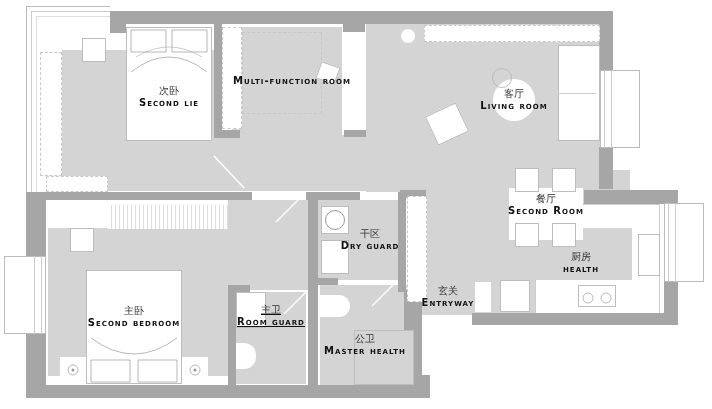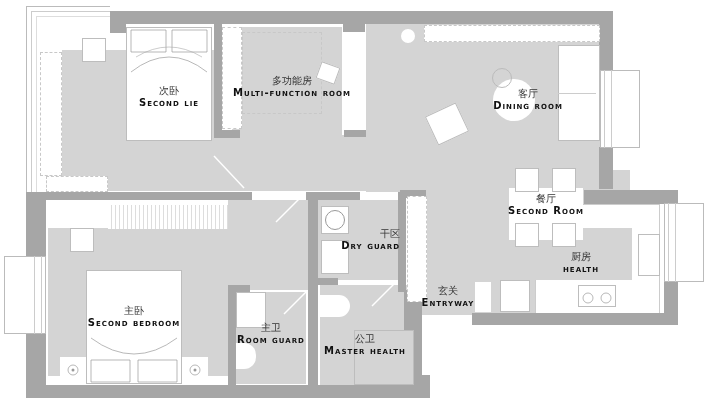--- a/index.html
+++ b/index.html
@@ -81,34 +81,33 @@
 <div class="label" style="left:126px;top:85px;width:86px;">
   <div class="cn">次卧</div>
   <div class="en">Second lie</div>
 </div>
 
 <div class="abs dash white" style="left:222px;top:27px;width:20px;height:102px;"></div>
 <div class="abs dash" style="left:242px;top:32px;width:80px;height:82px;"></div>
 <div class="abs white" style="left:344px;top:32px;width:22px;height:98px;"></div>
 <div class="abs outline" style="left:318px;top:64px;width:20px;height:18px;transform:rotate(20deg);"></div>
 <div class="label" style="left:232px;top:75px;width:120px;">
-  <div class="cn">多功能房</div>
   <div class="en">Multi-function room</div>
 </div>
 
 <div class="abs white" style="left:401px;top:29px;width:14px;height:14px;border-radius:50%;"></div>
 <div class="abs dash white" style="left:424px;top:25px;width:176px;height:17px;"></div>
 <div class="abs outline" style="left:558px;top:45px;width:42px;height:96px;"></div>
 <div class="abs" style="left:558px;top:93px;width:38px;height:1px;background:#ccc;"></div>
 <div class="abs white" style="left:493px;top:79px;width:42px;height:42px;border-radius:50%;"></div>
 <div class="abs" style="left:492px;top:68px;width:20px;height:20px;border-radius:50%;border:1px solid #bbb;"></div>
 <div class="abs outline" style="left:430px;top:108px;width:34px;height:32px;transform:rotate(-25deg);"></div>
-<div class="label" style="left:488px;top:88px;width:80px;">
+<div class="label" style="left:474px;top:88px;width:80px;">
   <div class="cn">客厅</div>
-  <div class="en">Dining room</div>
+  <div class="en">Living room</div>
 </div>
 
 <div class="abs white" style="left:509px;top:188px;width:74px;height:52px;"></div>
 <div class="abs outline" style="left:515px;top:168px;width:24px;height:24px;"></div>
 <div class="abs outline" style="left:552px;top:168px;width:24px;height:24px;"></div>
 <div class="abs outline" style="left:515px;top:223px;width:24px;height:24px;"></div>
 <div class="abs outline" style="left:552px;top:223px;width:24px;height:24px;"></div>
 <div class="label" style="left:505px;top:193px;width:82px;">
   <div class="cn">餐厅</div>
   <div class="en">Second Room</div>
@@ -129,21 +128,21 @@
 <div class="abs dash white" style="left:407px;top:196px;width:20px;height:106px;"></div>
 <div class="abs white" style="left:475px;top:282px;width:16px;height:30px;"></div>
 <div class="label" style="left:418px;top:285px;width:60px;">
   <div class="cn">玄关</div>
   <div class="en">Entryway</div>
 </div>
 
 <div class="abs outline" style="left:321px;top:206px;width:28px;height:28px;"></div>
 <div class="abs" style="left:325px;top:210px;width:20px;height:20px;border:1px solid #999;border-radius:50%;"></div>
 <div class="abs outline" style="left:321px;top:240px;width:28px;height:34px;"></div>
-<div class="label" style="left:340px;top:228px;width:60px;text-align:right;">
+<div class="label" style="left:340px;top:228px;width:60px;">
   <div class="cn">干区</div>
   <div class="en">Dry guard</div>
 </div>
 
 <div class="abs" style="left:108px;top:205px;width:120px;height:24px;background:repeating-linear-gradient(90deg,#fff 0,#fff 3px,#ddd 3px,#ddd 4px);"></div>
 <div class="abs white" style="left:54px;top:210px;width:54px;height:18px;"></div>
 <div class="abs outline" style="left:70px;top:228px;width:24px;height:24px;"></div>
 <div class="abs outline" style="left:86px;top:270px;width:96px;height:114px;"></div>
 <svg style="left:86px;top:330px;" width="96" height="54">
   <path d="M5 30 L44 30 L44 52 L5 52 Z" fill="none" stroke="#999" stroke-width="0.7"></path>
@@ -160,21 +159,21 @@
   <circle cx="13" cy="13" r="5" fill="none" stroke="#999" stroke-width="0.7"></circle>
     <circle cx="13" cy="13" r="1.5" fill="#999"></circle>
 </svg>
 <div class="label" style="left:86px;top:305px;width:96px;">
   <div class="cn">主卧</div>
   <div class="en">Second bedroom</div>
 </div>
 
 <div class="abs outline" style="left:236px;top:292px;width:30px;height:36px;"></div>
 <div class="abs white" style="left:236px;top:343px;width:20px;height:26px;border-radius:0 12px 12px 0;"></div>
-<div class="label" style="left:234px;top:322px;width:74px;">
+<div class="label" style="left:234px;top:304px;width:74px;text-decoration:underline;">
   <div class="cn">主卫</div>
   <div class="en">Room guard</div>
 </div>
 
 <div class="abs white" style="left:320px;top:295px;width:30px;height:22px;border-radius:0 12px 12px 0;"></div>
 <div class="abs outline" style="left:354px;top:330px;width:60px;height:55px;background:#d4d4d4;"></div>
 <div class="label" style="left:320px;top:333px;width:90px;">
   <div class="cn">公卫</div>
   <div class="en">Master health</div>
 </div>

